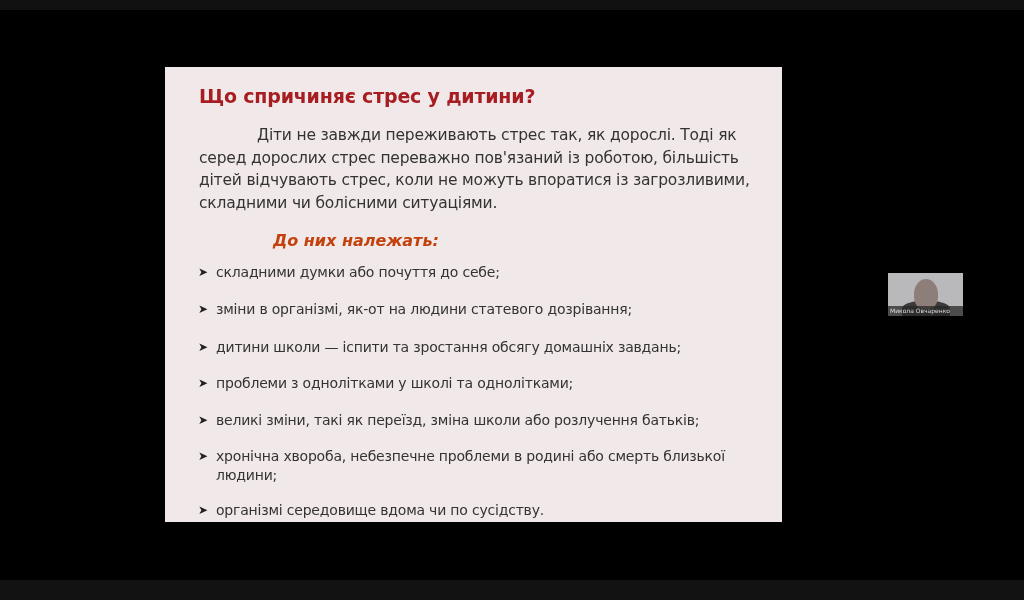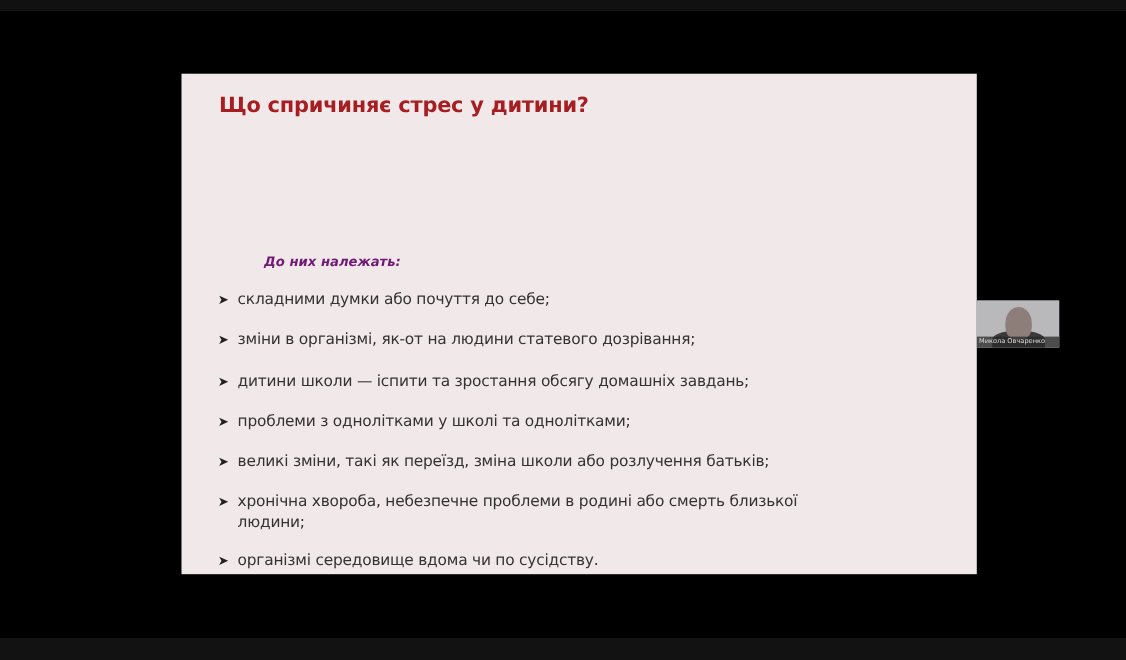--- a/index.html
+++ b/index.html
@@ -4,36 +4,36 @@
 <style>
   html, body { margin: 0; padding: 0; }
   body {
     width: 1024px; height: 600px; overflow: hidden;
     background: #000; position: relative;
     font-family: "DejaVu Sans", sans-serif;
   }
   .top-bar { position: absolute; left: 0; top: 0; width: 1024px; height: 10px; background: #111; }
   .bottom-bar { position: absolute; left: 0; top: 580px; width: 1024px; height: 20px; background: #121212; }
   .slide {
-    position: absolute; left: 165px; top: 67px; width: 723px; height: 455px;
+    position: absolute; left: 165px; top: 67px; width: 617px; height: 455px;
     background: #f1e8e9; box-sizing: border-box; overflow: hidden;
   }
   .slide-title {
     position: absolute; left: 34px; top: 18px;
     font-family: "DejaVu Sans", sans-serif; font-weight: bold;
     font-size: 19px; color: #a61e22; letter-spacing: -0.2px; white-space: nowrap;
   }
   .intro {
     position: absolute; left: 34px; top: 57px; width: 570px;
     font-size: 15.5px; line-height: 22.5px; color: #333;
     text-indent: 58px; letter-spacing: -0.2px;
   }
   .subheading {
-    position: absolute; left: 75px; top: 164px;
-    font-size: 12px; font-weight: bold; font-style: italic; color: #701a75;
+    position: absolute; left: 108px; top: 164px;
+    font-size: 16px; font-weight: bold; font-style: italic; color: #c2410c;
   }
   .list { position: absolute; left: 33px; top: 0; width: 570px; }
   .list-item {
     position: absolute; left: 0; width: 570px;
     font-size: 14px; line-height: 19px; color: #333; letter-spacing: -0.2px;
     display: flex;
   }
   .bullet { width: 18px; flex: 0 0 18px; font-size: 12px; line-height: 19px; color: #222; }
   .item-text { flex: 1; }
   .video-tile {
@@ -54,20 +54,21 @@
     padding-left: 2px; box-sizing: border-box; white-space: nowrap;
   }
 </style>
 </head>
 <body>
 
 <div class="top-bar"></div>
 
 <div class="slide">
   <div class="slide-title">Що спричиняє стрес у дитини?</div>
+  <div class="intro">Діти не завжди переживають стрес так, як дорослі. Тоді як серед дорослих стрес переважно пов'язаний із роботою, більшість дітей відчувають стрес, коли не можуть впоратися із загрозливими, складними чи болісними ситуаціями.</div>
   <div class="subheading">До них належать:</div>
   <div class="list">
     <div class="list-item" style="top:196px">
       <span class="bullet">➤</span>
       <span class="item-text">складними думки або почуття до себе;</span>
     </div>
     <div class="list-item" style="top:233px">
       <span class="bullet">➤</span>
       <span class="item-text">зміни в організмі, як-от на людини статевого дозрівання;</span>
     </div>

